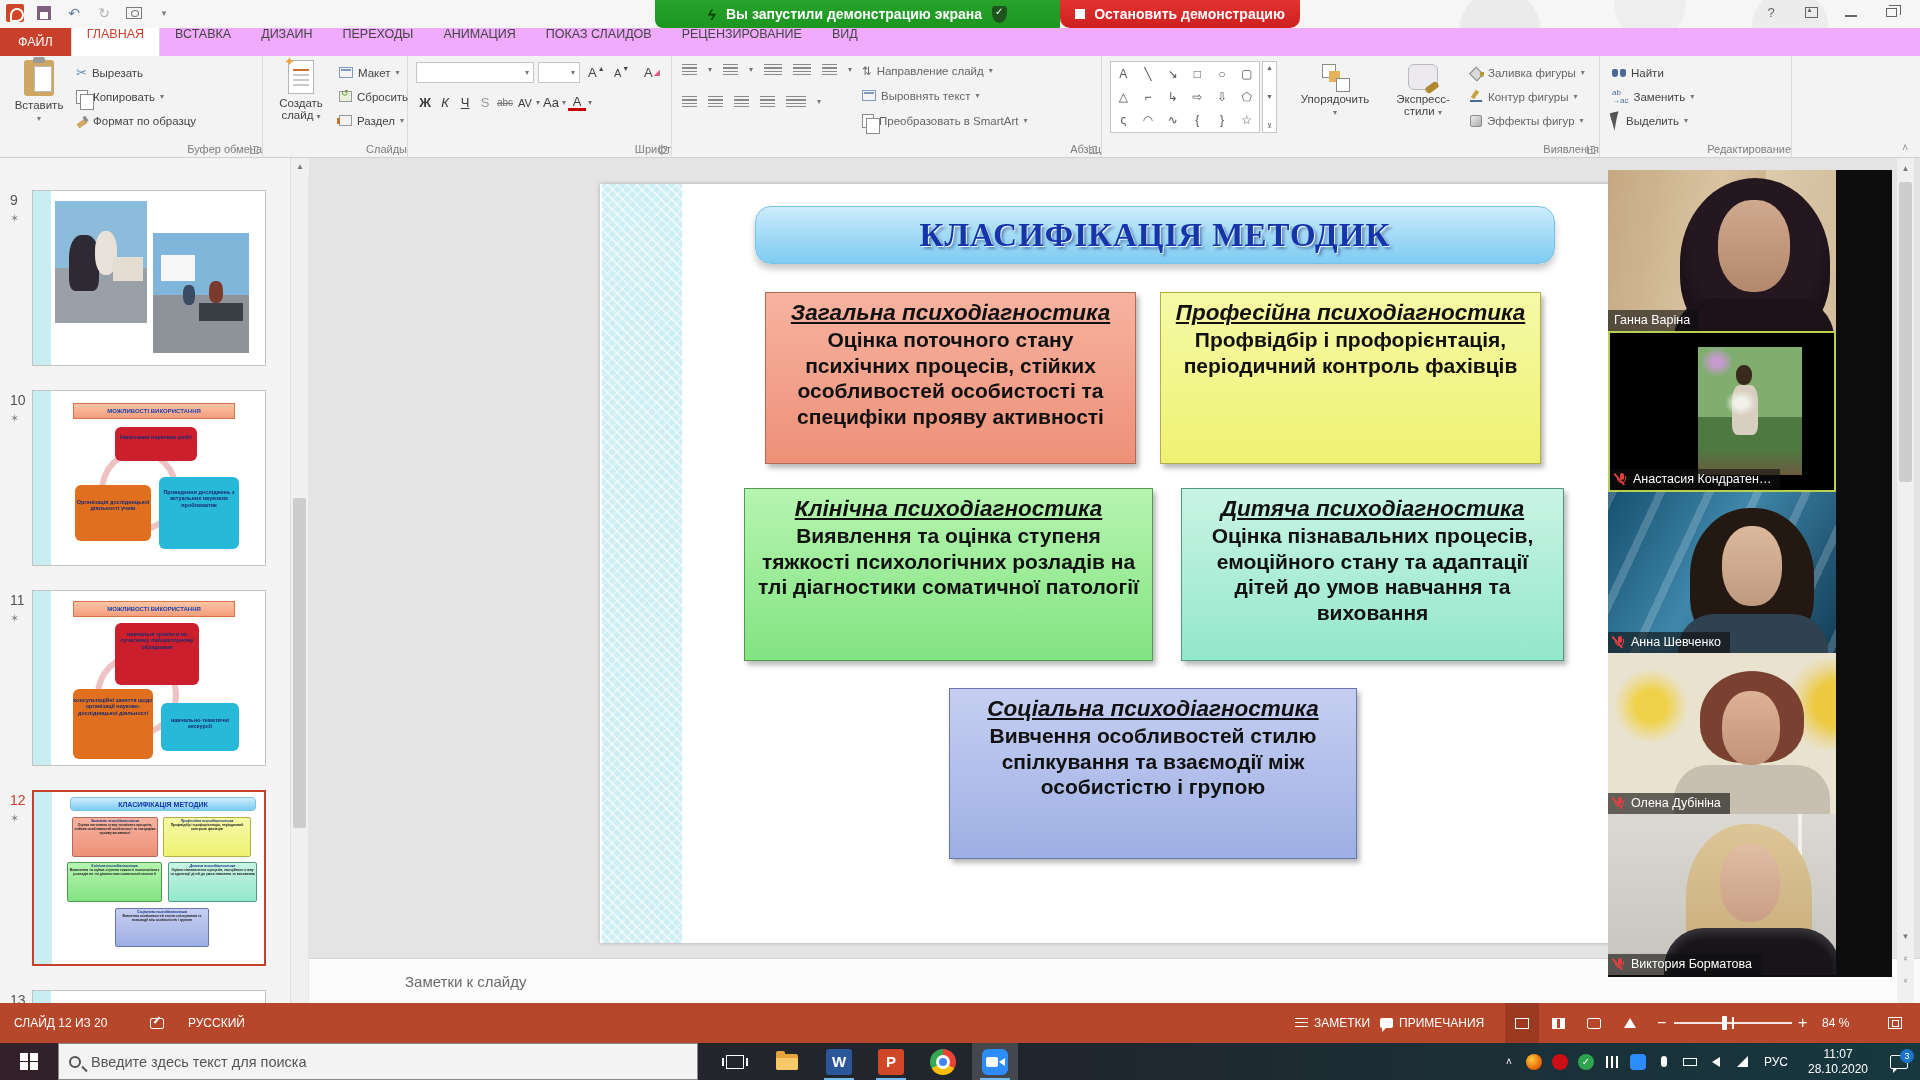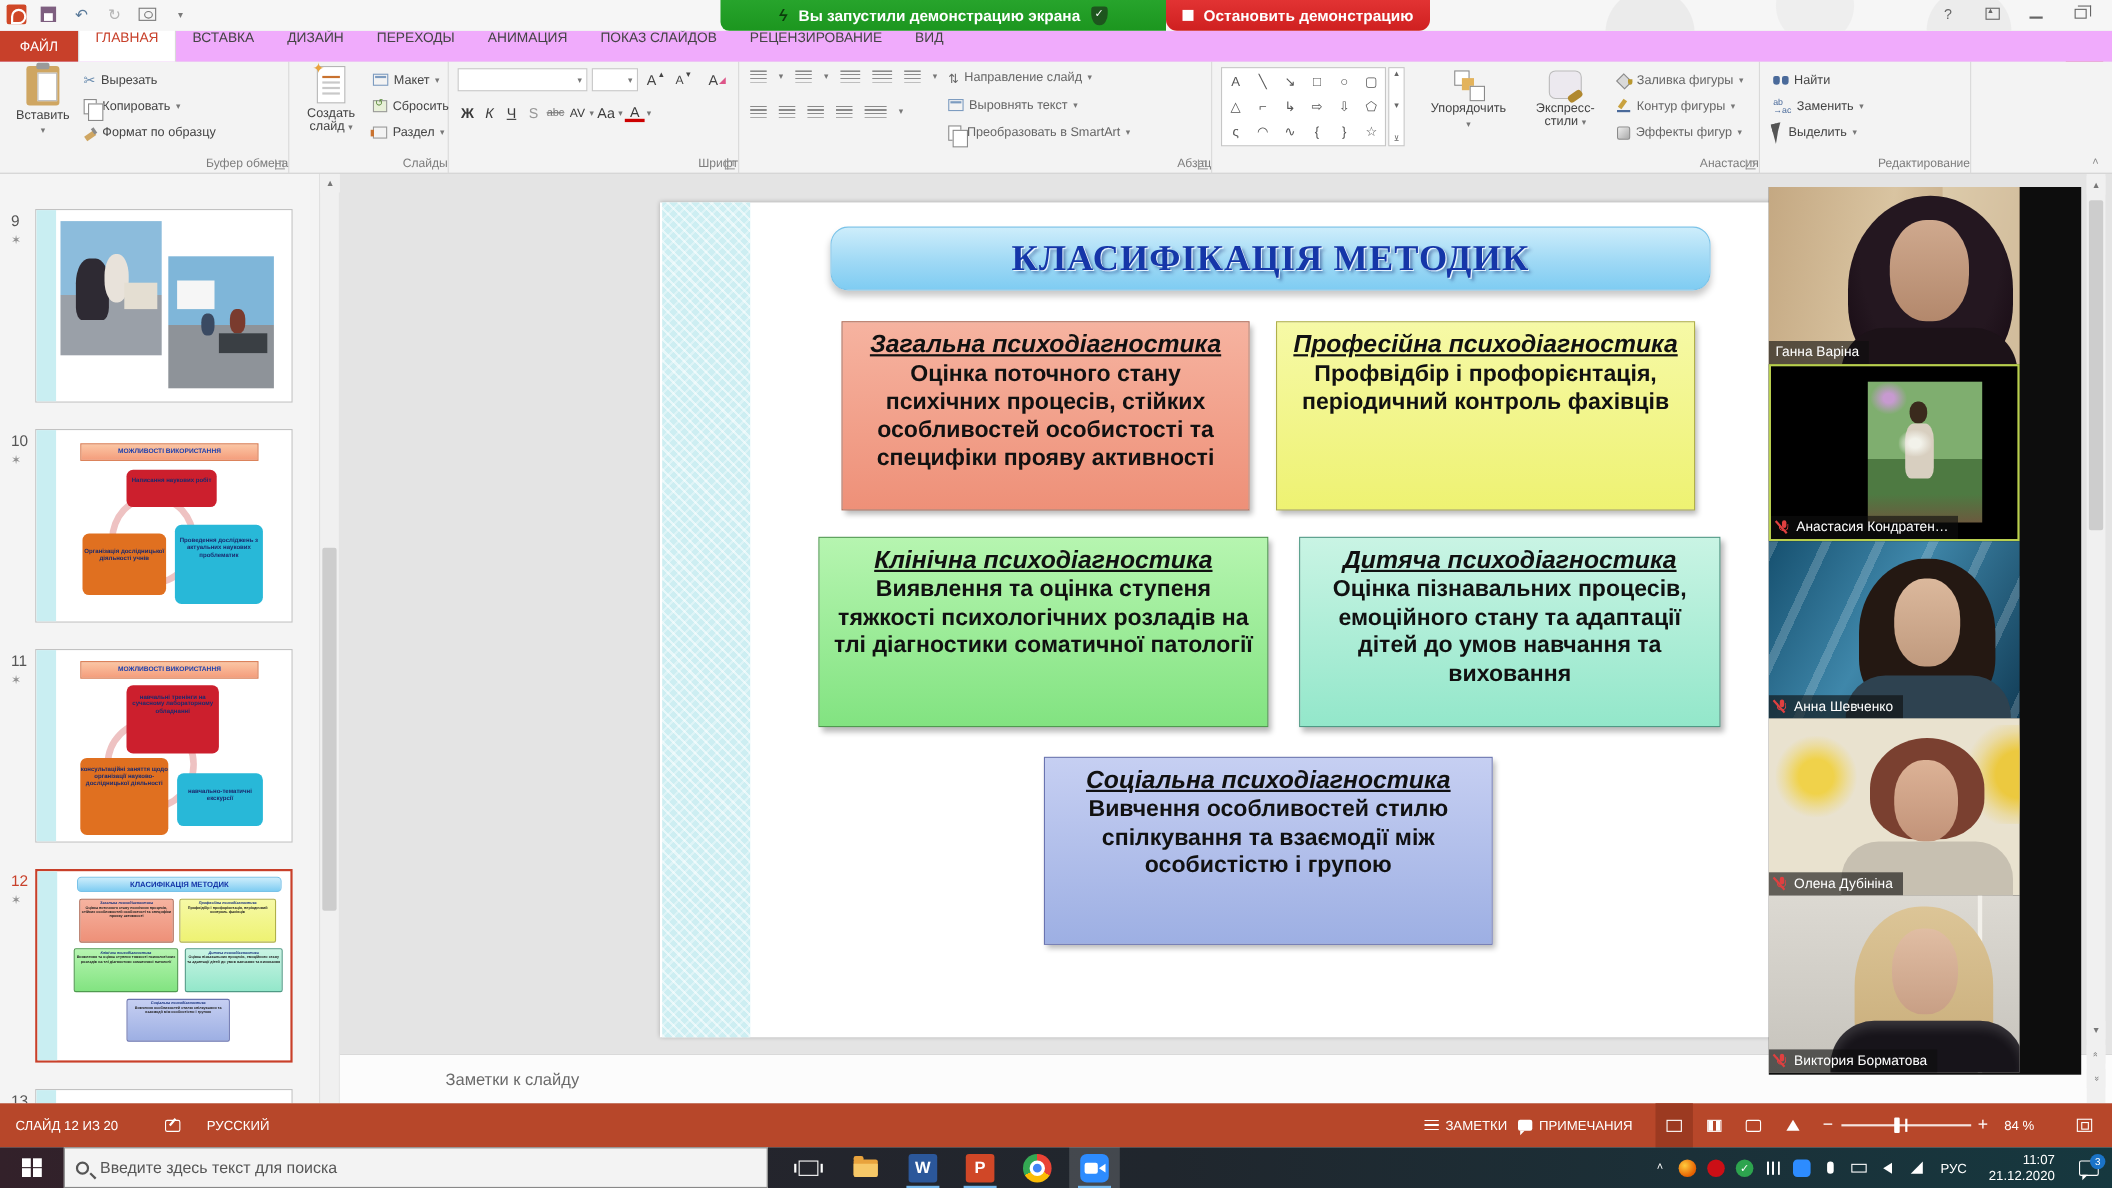--- a/index.html
+++ b/index.html
@@ -200,21 +200,21 @@
   .i-folder::after{content:"";position:absolute;left:0;top:4px;width:22px;height:12px;background:#f6c868;border-radius:0 0 2px 2px}
   .i-app{width:26px;height:26px;border-radius:3px;display:flex;align-items:center;justify-content:center;color:#fff;font-weight:bold;font-size:15px}
   .i-word{background:#2b579a}.i-ppt{background:#d04727}
   .i-chrome{width:26px;height:26px;border-radius:50%;background:conic-gradient(#ea4335 0 120deg,#fbbc05 0 240deg,#34a853 0 360deg);position:relative}
   .i-chrome::after{content:"";position:absolute;inset:6px;background:#4285f4;border:3px solid #fff;border-radius:50%}
   .i-zoomapp{width:26px;height:26px;border-radius:6px;background:#2d8cff;position:relative}
   .i-zoomapp::before{content:"";position:absolute;left:4px;top:8px;width:12px;height:10px;background:#fff;border-radius:2px}
   .i-zoomapp::after{content:"";position:absolute;right:3px;top:9px;border-right:6px solid #fff;border-top:4px solid transparent;border-bottom:4px solid transparent}
   .tray{position:absolute;top:0;height:37px;display:flex;align-items:center;justify-content:center;color:#fff}
   .tico{width:16px;height:16px;border-radius:50%;display:flex;align-items:center;justify-content:center;font-size:10px;color:#fff}
-  .clockbox{text-align:right;font-size:12px;line-height:1.25;color:#fff}
+  .clockbox{text-align:center;font-size:12px;line-height:1.25;color:#fff}
   .notif{width:18px;height:14px;border:1.5px solid #fff;border-radius:2px;position:relative}
   .notif::after{content:"";position:absolute;left:2px;bottom:-5px;border-left:5px solid #fff;border-bottom:5px solid transparent}
   .badge{position:absolute;right:-7px;top:-7px;background:#1a73c8;color:#fff;border-radius:50%;width:14px;height:14px;font-size:9px;display:flex;align-items:center;justify-content:center}
 </style>
 </head>
 <body>
 
 <div id="app">
 
   <div id="titlebar">
@@ -438,21 +438,21 @@
       <div class="sbtn" style="left:368px;top:30px;color:#666">
         <span class="outl-i"></span>
           <span>Контур фигуры</span>
           <span class="dd">▾</span>
       </div>
       <div class="sbtn" style="left:368px;top:54px;color:#666">
         <span class="eff-i"></span>
           <span>Эффекты фигур</span>
           <span class="dd">▾</span>
       </div>
-      <div class="glabel">Анастасия</div>
+      <div class="glabel">Виявлення</div>
       <span class="launcher"></span>
     </div>
 
     <div class="rgroup" style="left:1600px;width:192px">
       <div class="sbtn" style="left:12px;top:6px">
         <span class="binoc"></span>
           <span>Найти</span>
       </div>
       <div class="sbtn" style="left:12px;top:30px">
         <span class="repl-i">ab<br>→ac</span>
@@ -768,21 +768,21 @@
       </div>
     <div class="tray" style="left:1730px;width:24px">
         <span style="width:0;height:0;border-left:11px solid transparent;border-bottom:11px solid #fff"></span>
       </div>
     <div class="tray" style="left:1758px;width:36px;font-size:12px">
         <span>РУС</span>
       </div>
     <div class="tray" style="left:1798px;width:80px">
       <div class="clockbox">
           <div>11:07</div>
-          <div>21.12.2020</div>
+          <div>28.10.2020</div>
         </div>
     </div>
     <div class="tray" style="left:1884px;width:30px">
       <span class="notif">
           <span class="badge">3</span>
         </span>
     </div>
   </div>
 
 </div>

